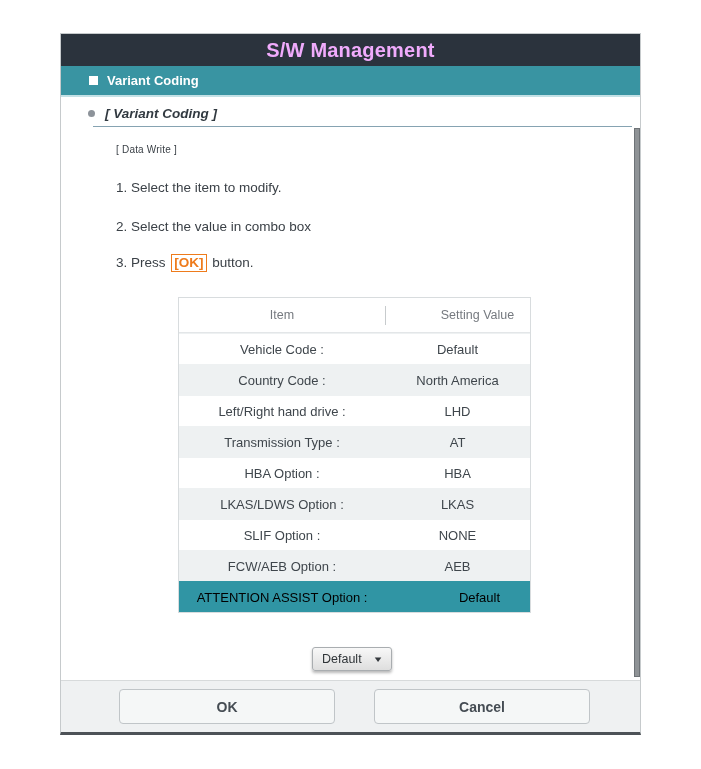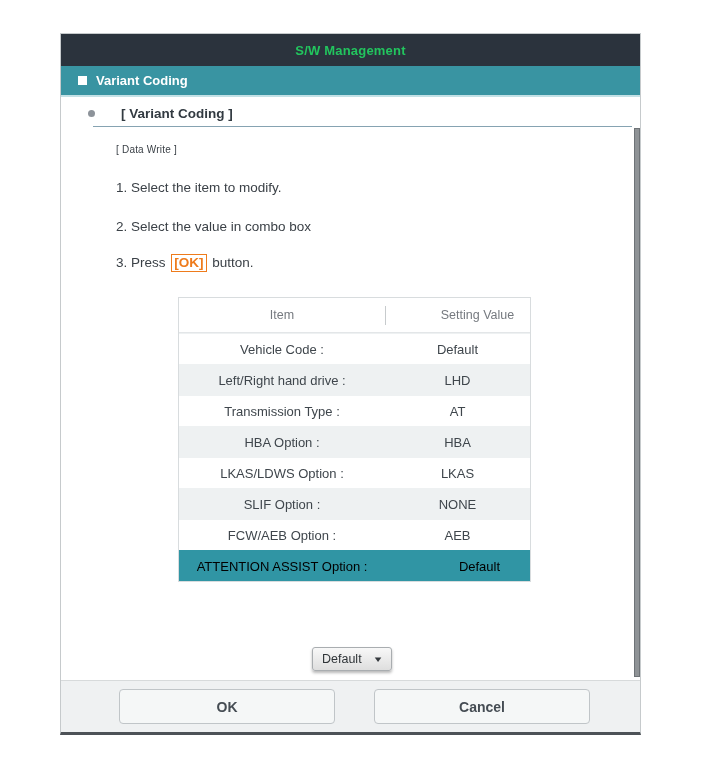--- a/index.html
+++ b/index.html
@@ -14,35 +14,35 @@
   body{
     width:701px;height:769px;overflow:hidden;background:#ffffff;
     font-family:"Liberation Sans", sans-serif;
     -webkit-font-smoothing:antialiased;
   }
   .dialog{
     position:relative;width:581px;margin:33px auto 0;
     border:1px solid #c6cacc;border-bottom:3px solid #4d5257;background:#fff;
   }
   .titlebar{
-    height:32px;background:var(--titlebar);color:#22c55e;
+    height:32px;background:var(--titlebar);color:#f0abfc;
     display:flex;align-items:center;justify-content:center;
-    font-size:13px;font-weight:bold;letter-spacing:.2px;
+    font-size:20px;font-weight:bold;letter-spacing:.2px;
   }
   .sectionbar{
     height:31px;background:var(--teal);
     border-bottom:2px solid #c3e1e6;color:#fff;
-    display:flex;align-items:center;gap:9px;padding-left:17px;
+    display:flex;align-items:center;gap:9px;padding-left:28px;
     font-size:13px;font-weight:bold;
   }
   .sq{width:9px;height:9px;background:#fff;display:inline-block;flex:0 0 auto;}
   .content{position:relative;height:583px;background:#fff;}
   .heading-row{
-    position:absolute;left:27px;top:9px;display:flex;align-items:center;gap:26px;
-    font-size:13.5px;font-weight:bold;color:#323a41;
+    position:absolute;left:27px;top:9px;display:flex;align-items:center;gap:10px;
+    font-size:13.5px;font-weight:bold;color:#323a41;font-style:italic;
   }
   .dot{width:7px;height:7px;border-radius:50%;background:#8d939a;flex:0 0 auto;}
   .heading-underline{
     position:absolute;left:32px;top:29px;width:539px;height:0;
     border-top:1.5px solid #86a3b2;
   }
   .subheading{
     position:absolute;left:55px;top:47px;
     font-size:10px;color:#3b4147;letter-spacing:.2px;
   }
@@ -132,20 +132,24 @@
         <div class="th item">Item</div>
         <div class="head-divider"></div>
         <div class="th value">Setting Value</div>
       </div>
       <div id="table-rows">
           <div class="trow">
             <div class="td item">Vehicle Code :</div>
             <div class="td value">Default</div>
           </div>
           <div class="trow">
+            <div class="td item">Country Code :</div>
+            <div class="td value">North America</div>
+          </div>
+          <div class="trow">
             <div class="td item">Left/Right hand drive :</div>
             <div class="td value">LHD</div>
           </div>
           <div class="trow">
             <div class="td item">Transmission Type :</div>
             <div class="td value">AT</div>
           </div>
           <div class="trow">
             <div class="td item">HBA Option :</div>
             <div class="td value">HBA</div>

